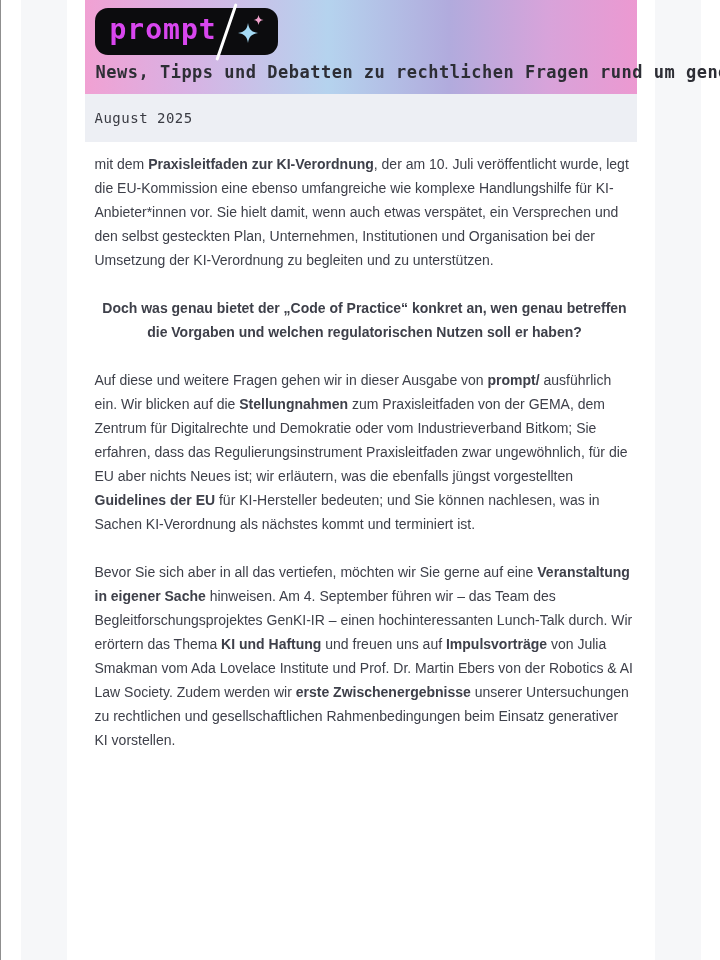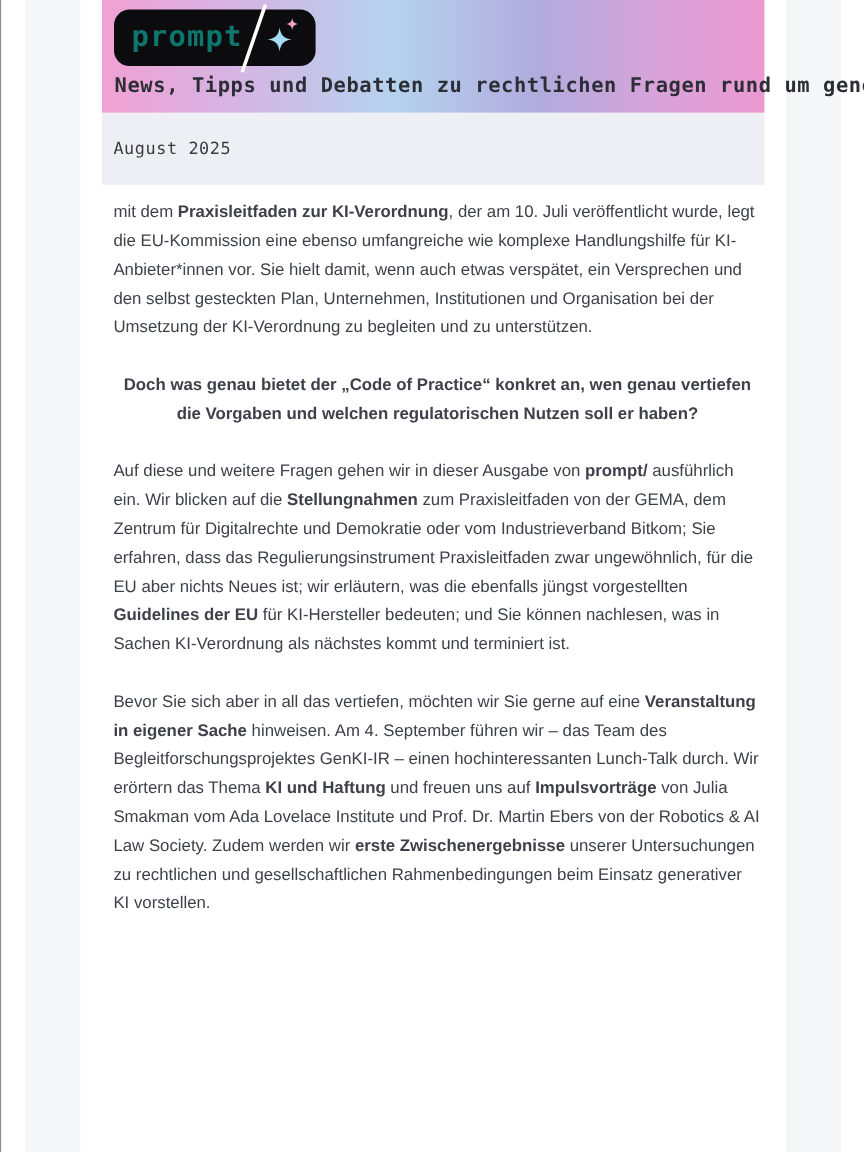--- a/index.html
+++ b/index.html
@@ -33,43 +33,43 @@
   }
   .logo {
     display: inline-flex; align-items: center;
     background: #0c0c0e;
     border-radius: 13px;
     height: 47px;
     padding: 0 13px 0 15px;
   }
   .logo-word {
     font-family: "DejaVu Sans Mono", monospace;
-    font-weight: 700; font-size: 24px; line-height: 1;
-    letter-spacing: 1px; color: #0f766e;
+    font-weight: 700; font-size: 28px; line-height: 1;
+    letter-spacing: 1px; color: #d946ef;
     margin-top: -3px;
     text-align: right;
   }
   .logo-slash {
     width: 3px; height: 60px; flex: 0 0 auto;
     background: #ffffff; border-radius: 1.5px;
     transform: rotate(19deg);
     margin: 0 7px 0 8px;
   }
   .sparkle-svg { width: 30px; height: 36px; overflow: visible; display: block; }
   .tagline {
     margin-top: 7px; padding-left: 1px;
     font-family: "DejaVu Sans Mono", monospace;
     font-weight: 700; font-size: 17px; letter-spacing: 0.5px;
     color: #2d2e35; white-space: nowrap;
   }
 
   
   .issue-bar {
     background: #edeff4;
-    height: 60px;
+    height: 48px;
     display: flex; align-items: center;
     padding: 0 10px; box-sizing: border-box;
   }
   .issue-date {
     font-family: "DejaVu Sans Mono", monospace;
     font-size: 14px; letter-spacing: 0.5px;
     color: #3a3b43;
   }
 
   
@@ -101,21 +101,21 @@
         <div class="tagline">News, Tipps und Debatten zu rechtlichen Fragen rund um generative KI</div>
       </header>
 
       <div class="issue-bar">
         <span class="issue-date">August 2025</span>
       </div>
 
       <main class="body-text">
         <div id="paragraphs">
             <p class="para"><span>mit dem </span><span class="b">Praxisleitfaden zur KI-Verordnung</span><span>, der am 10. Juli veröffentlicht wurde, legt die EU-Kommission eine ebenso umfangreiche wie komplexe Handlungshilfe für KI-Anbieter*innen vor. Sie hielt damit, wenn auch etwas verspätet, ein Versprechen und den selbst gesteckten Plan, Unternehmen, Institutionen und Organisation bei der Umsetzung der KI-Verordnung zu begleiten und zu unterstützen.</span></p>
-            <p class="para bold"><span class="b">Doch was genau bietet der „Code of Practice“ konkret an, wen genau vertiefen die Vorgaben und welchen regulatorischen Nutzen soll er haben?</span></p>
+            <p class="para bold"><span class="b">Doch was genau bietet der „Code of Practice“ konkret an, wen genau betreffen die Vorgaben und welchen regulatorischen Nutzen soll er haben?</span></p>
             <p class="para"><span>Auf diese und weitere Fragen gehen wir in dieser Ausgabe von </span><span class="b">prompt/</span><span> ausführlich ein. Wir blicken auf die </span><span class="b">Stellungnahmen</span><span> zum Praxisleitfaden von der GEMA, dem Zentrum für Digitalrechte und Demokratie oder vom Industrieverband Bitkom; Sie erfahren, dass das Regulierungsinstrument Praxisleitfaden zwar ungewöhnlich, für die EU aber nichts Neues ist; wir erläutern, was die ebenfalls jüngst vorgestellten </span><span class="b">Guidelines der EU</span><span> für KI-Hersteller bedeuten; und Sie können nachlesen, was in Sachen KI-Verordnung als nächstes kommt und terminiert ist.</span></p>
             <p class="para"><span>Bevor Sie sich aber in all das vertiefen, möchten wir Sie gerne auf eine </span><span class="b">Veranstaltung in eigener Sache</span><span> hinweisen. Am 4. September führen wir – das Team des Begleitforschungsprojektes GenKI-IR – einen hochinteressanten Lunch-Talk durch. Wir erörtern das Thema </span><span class="b">KI und Haftung</span><span> und freuen uns auf </span><span class="b">Impulsvorträge</span><span> von Julia Smakman vom Ada Lovelace Institute und Prof. Dr. Martin Ebers von der Robotics &amp; AI Law Society. Zudem werden wir </span><span class="b">erste Zwischenergebnisse</span><span> unserer Untersuchungen zu rechtlichen und gesellschaftlichen Rahmenbedingungen beim Einsatz generativer KI vorstellen.</span></p>
           </div>
       </main>
 
     </div>
   </div>
 </div>
 
 </body></html>

